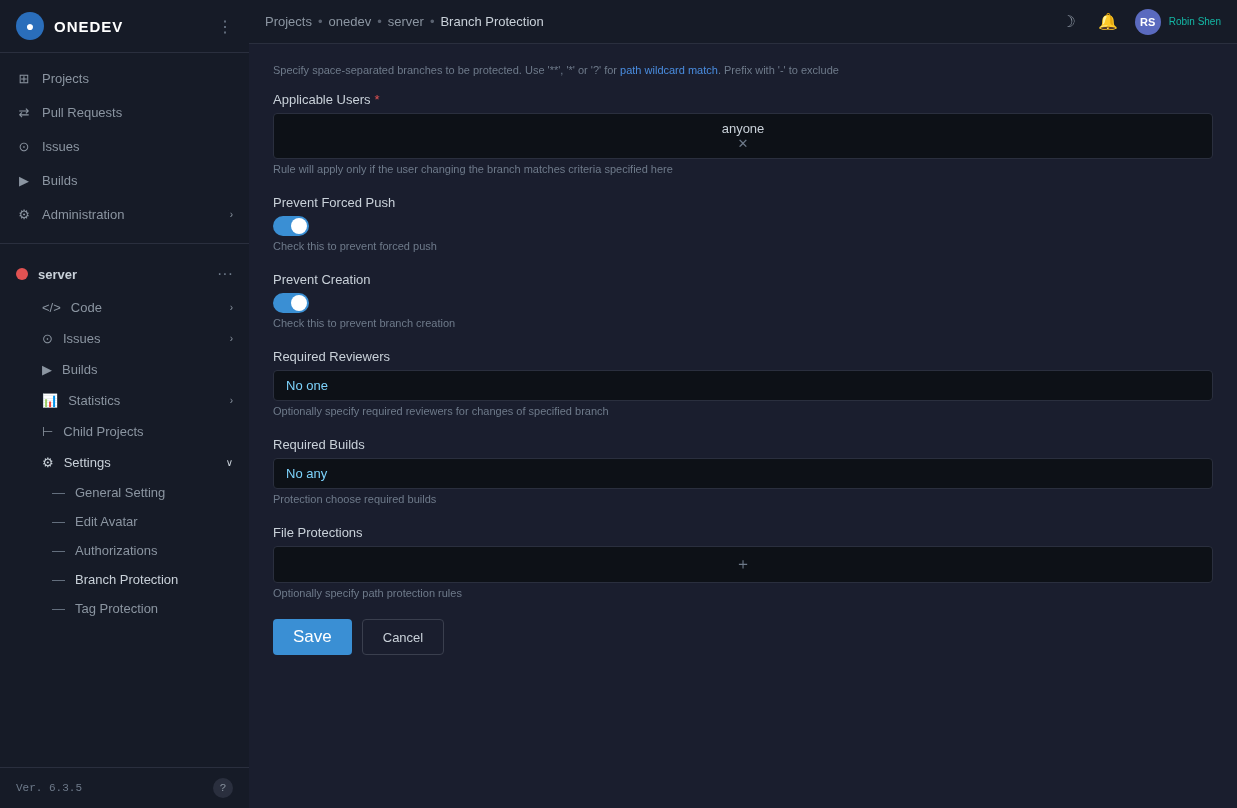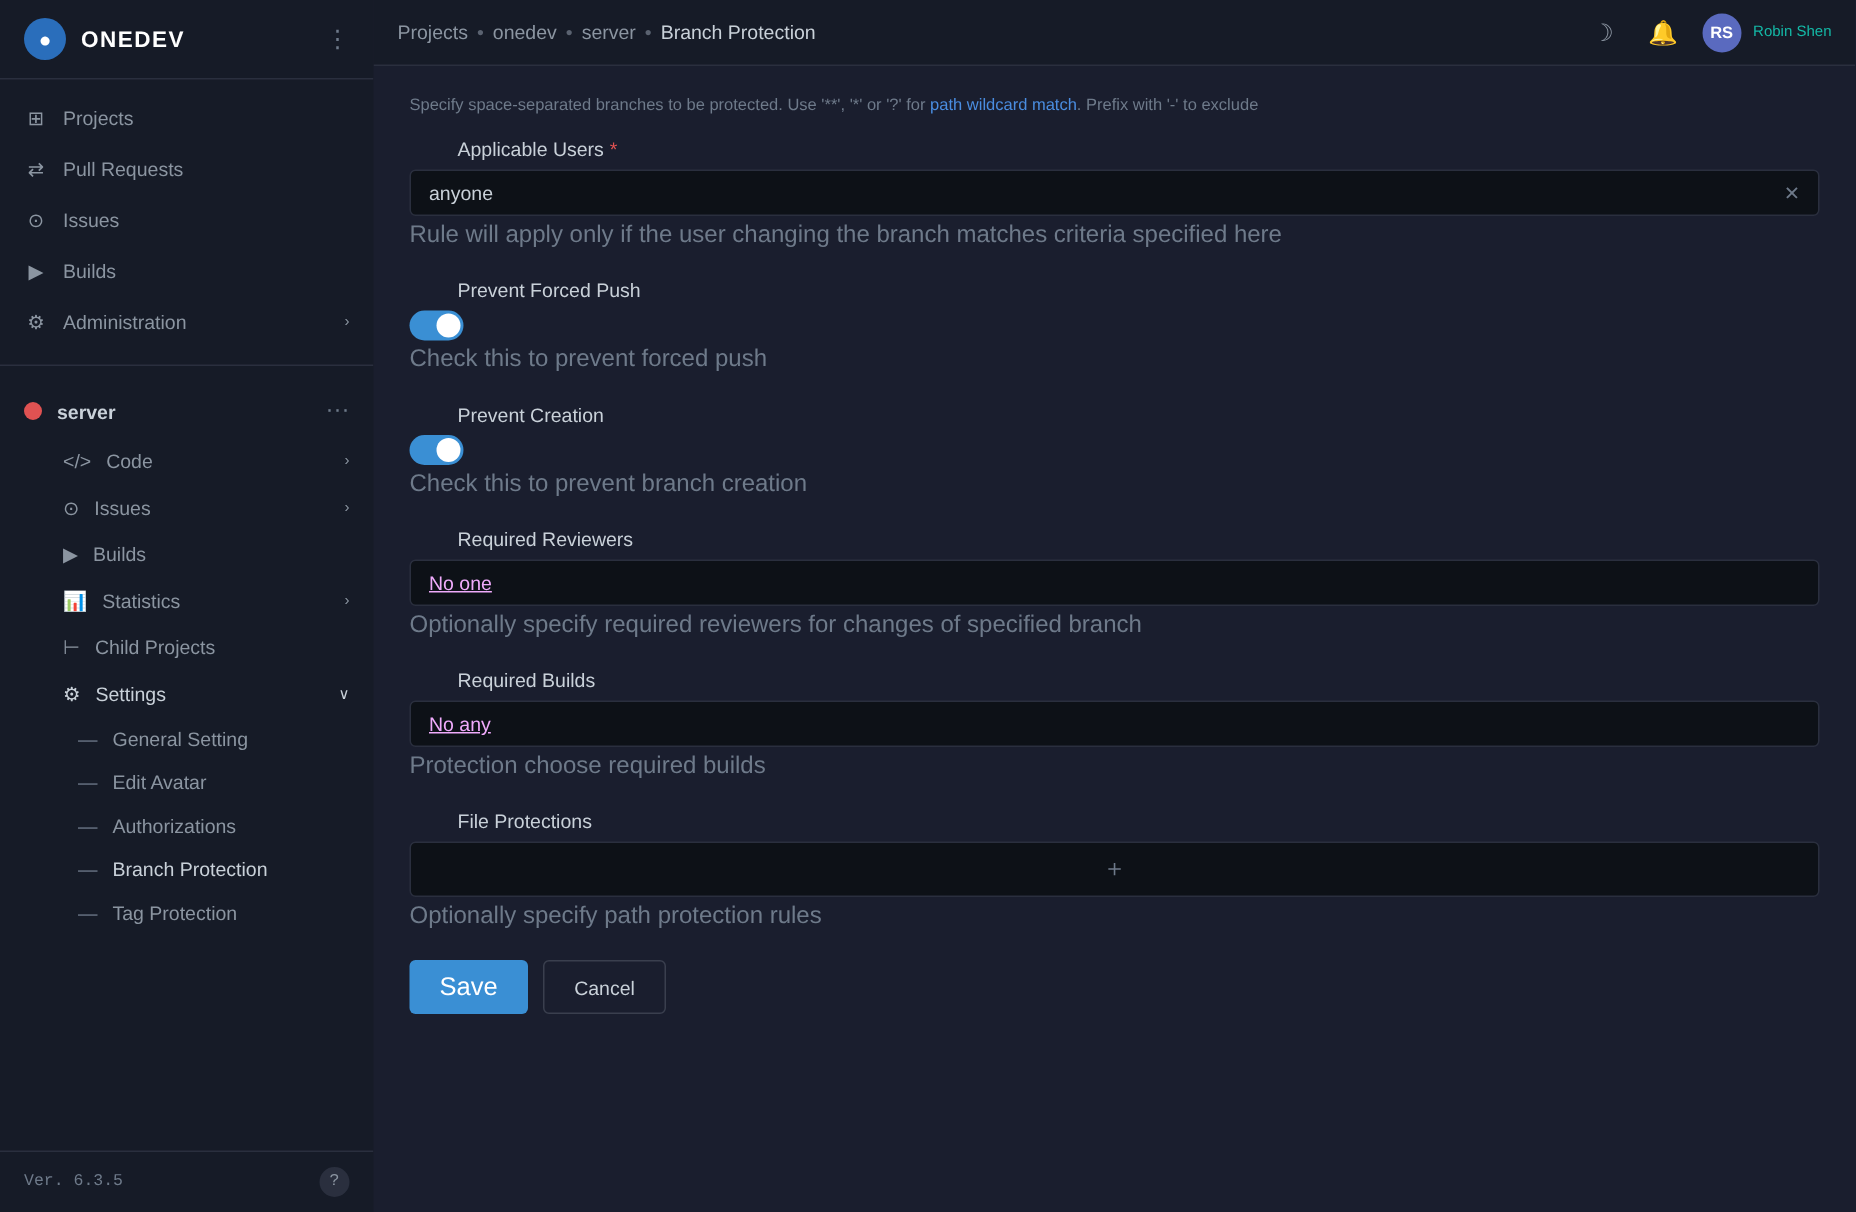--- a/index.html
+++ b/index.html
@@ -296,44 +296,44 @@
       margin-bottom: 20px;
     }
 
     .form-label {
       font-size: 13px;
       color: #c9d1d9;
       margin-bottom: 6px;
       display: flex;
       align-items: center;
       gap: 4px;
-      margin-left: 32px;
     }
 
     .required-star {
       color: #e05252;
     }
 
     .form-hint {
-      font-size: 16px;
+      font-size: 11px;
       color: #6e7a8a;
       margin-top: 4px;
     }
 
     .input-field {
       width: 100%;
       background: #0d1117;
       border: 1px solid #2a2f3e;
       border-radius: 4px;
       padding: 7px 12px;
       color: #c9d1d9;
       font-size: 13px;
       display: flex;
       align-items: center;
       justify-content: space-between;
+      flex-direction: column;
     }
 
     .input-field .clear-btn {
       color: #6e7a8a;
       cursor: pointer;
     }
 
     .toggle-row {
       display: flex;
       align-items: center;
@@ -362,23 +362,22 @@
       right: 2px;
       transition: right 0.2s;
     }
 
     .select-field {
       width: 100%;
       background: #0d1117;
       border: 1px solid #2a2f3e;
       border-radius: 4px;
       padding: 7px 12px;
-      color: #f0abfc;
-      font-size: 13px;
-      text-decoration: underline;
+      color: #7dd3fc;
+      font-size: 13px;
     }
 
     .file-protections-field {
       width: 100%;
       background: #0d1117;
       border: 1px solid #2a2f3e;
       border-radius: 4px;
       padding: 7px 12px;
       color: #6e7a8a;
       font-size: 13px;

